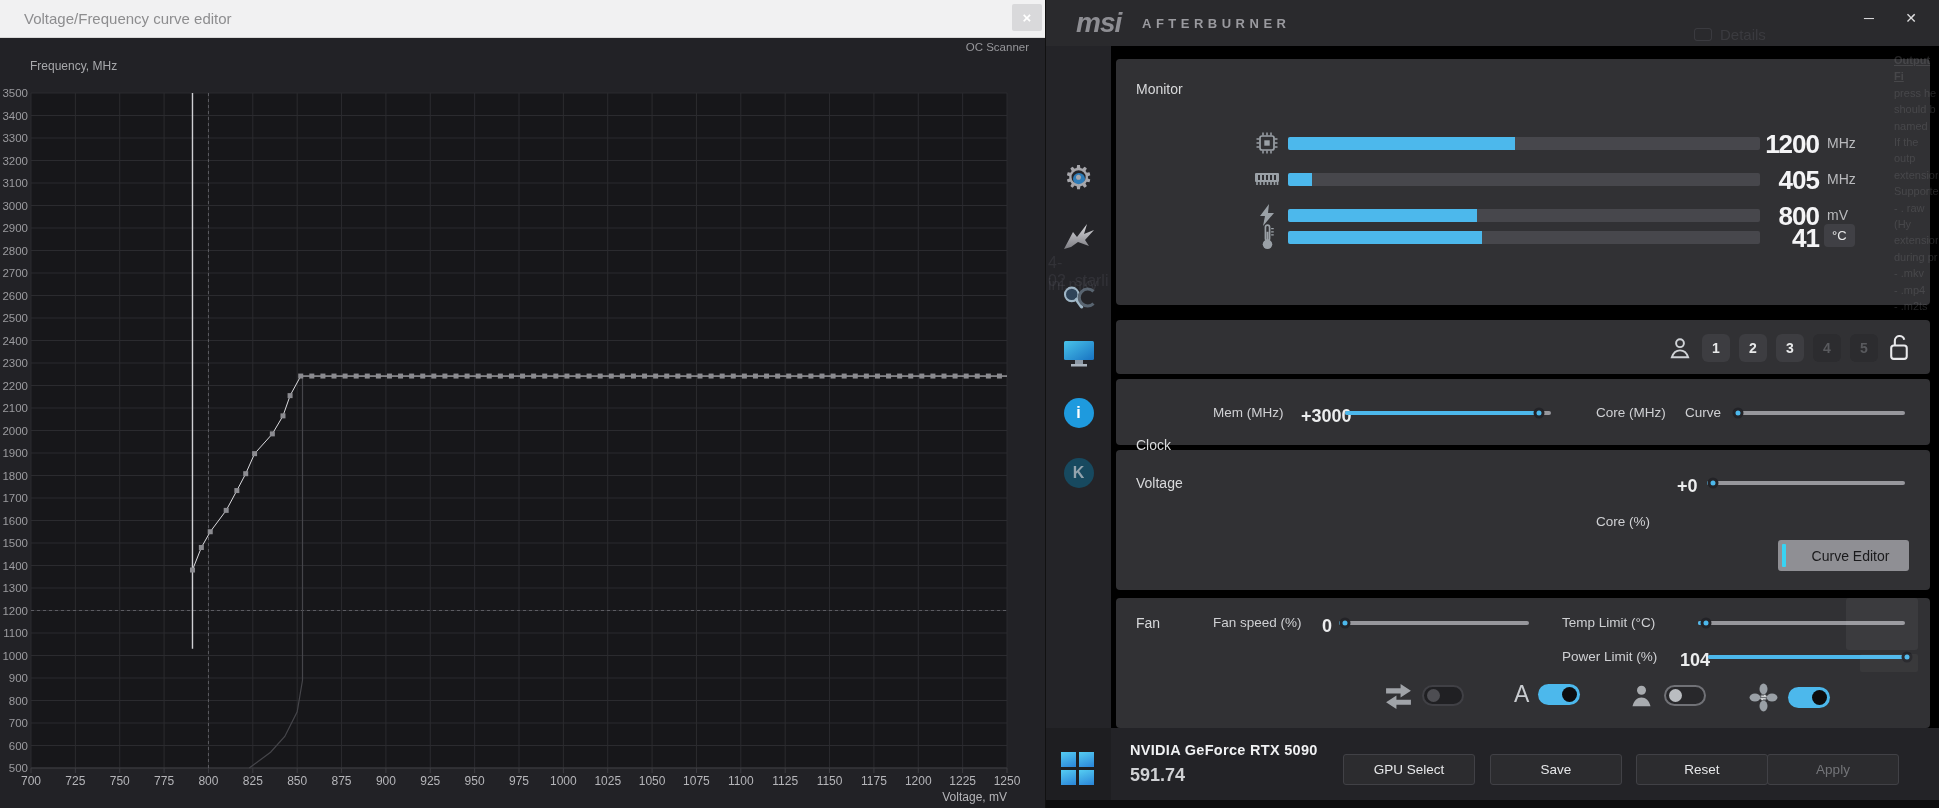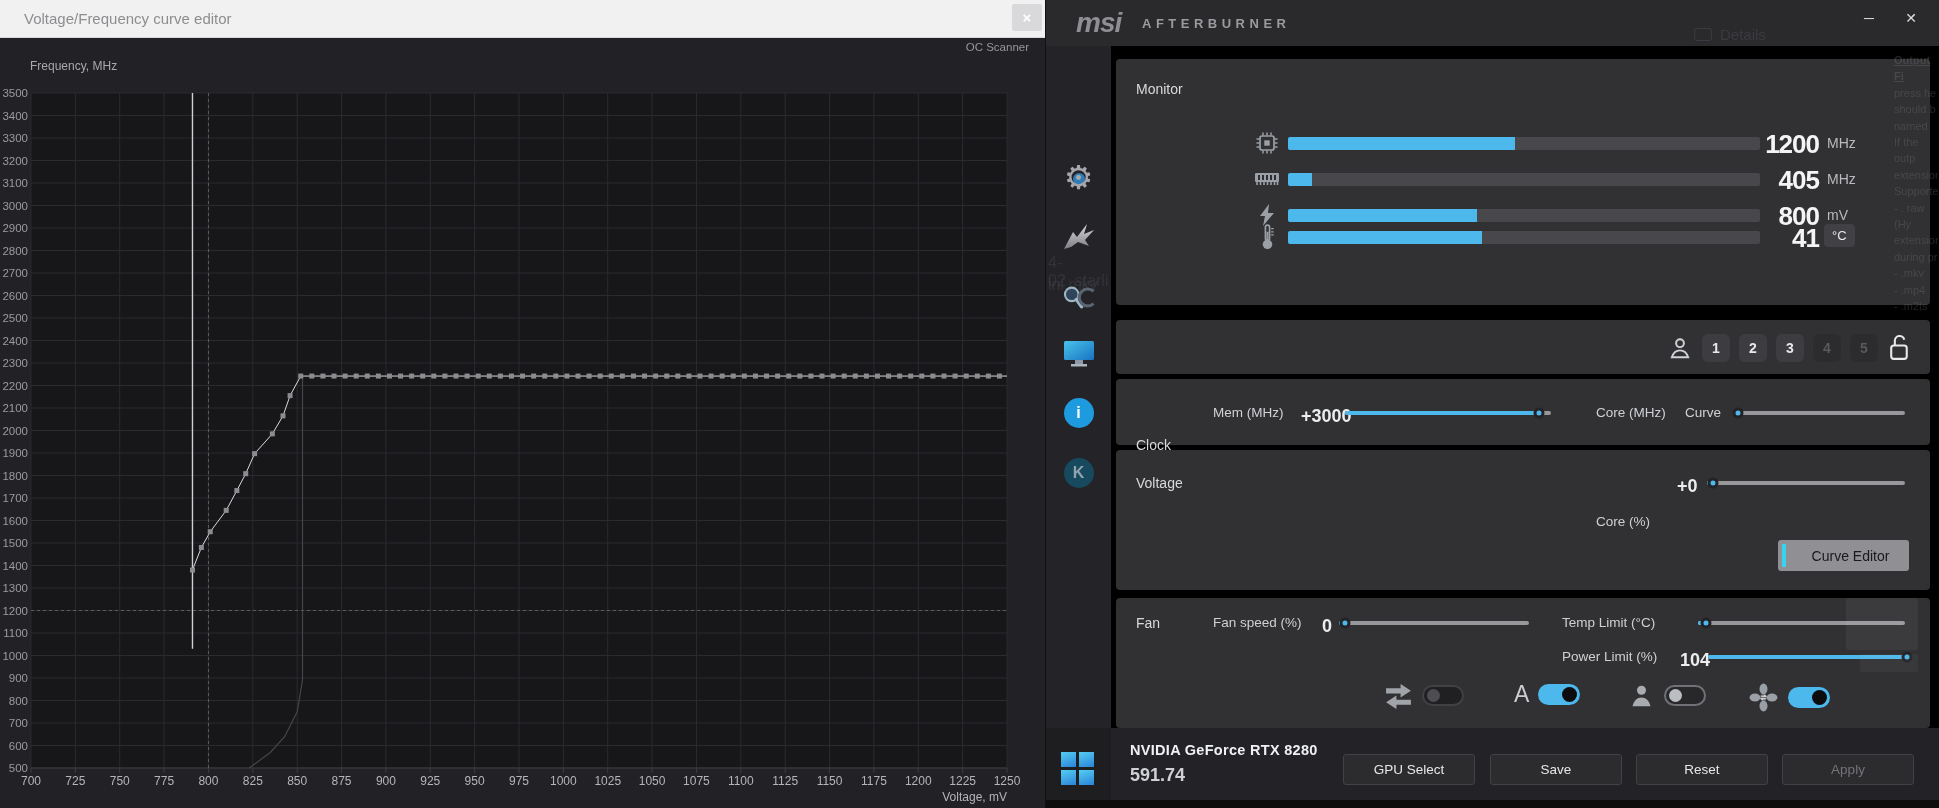--- a/index.html
+++ b/index.html
@@ -572,22 +572,22 @@
       </div>
 
     <footer class="ab-footer">
       <div class="footer-strip"></div>
       <div class="winlogo">
           <span></span>
           <span></span>
           <span></span>
           <span></span>
         </div>
-      <span class="gpu-name">NVIDIA GeForce RTX 8280</span>
+      <span class="gpu-name">NVIDIA GeForce RTX 5090</span>
       <span class="driver-version">591.74</span>
       <button class="fbtn" style="left:297px;">GPU Select</button>
       <button class="fbtn" style="left:444px;">Save</button>
       <button class="fbtn" style="left:590px;text-align:center;">Reset</button>
-      <button class="fbtn disabled" style="left:736px;">Apply</button>
+      <button class="fbtn disabled" style="left:721px;">Apply</button>
     </footer>
     <div class="ab-bottom-strip"></div>
   </section>
 </div>
 
 </body></html>

